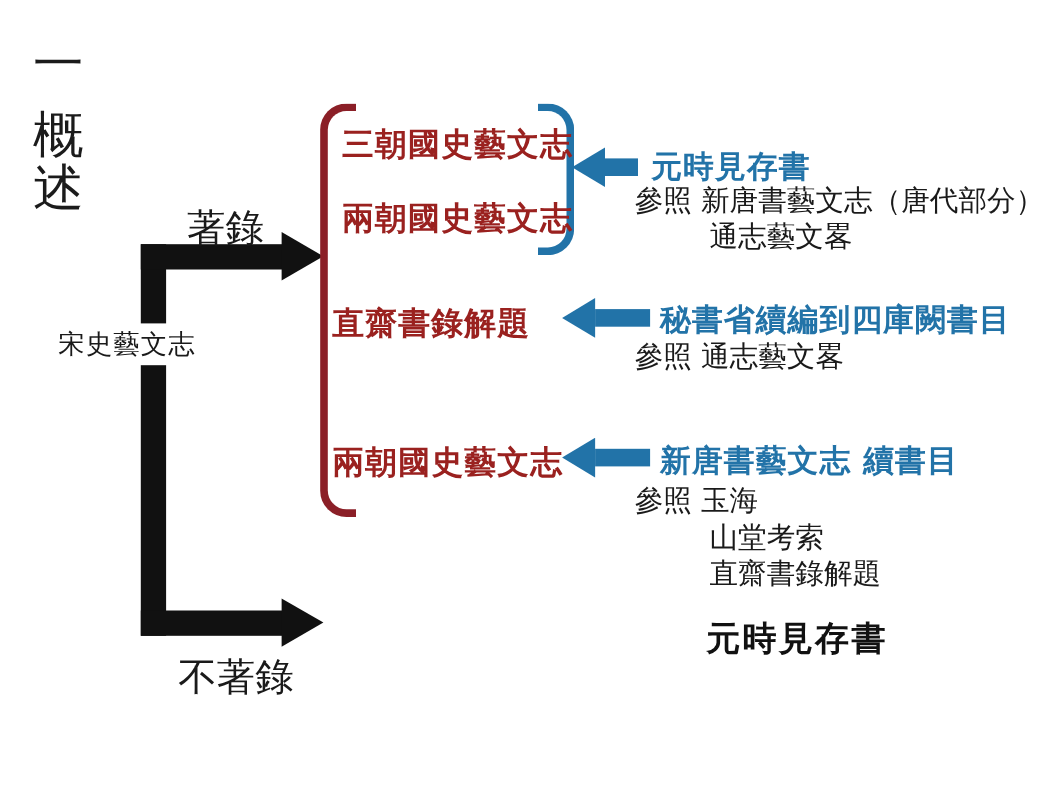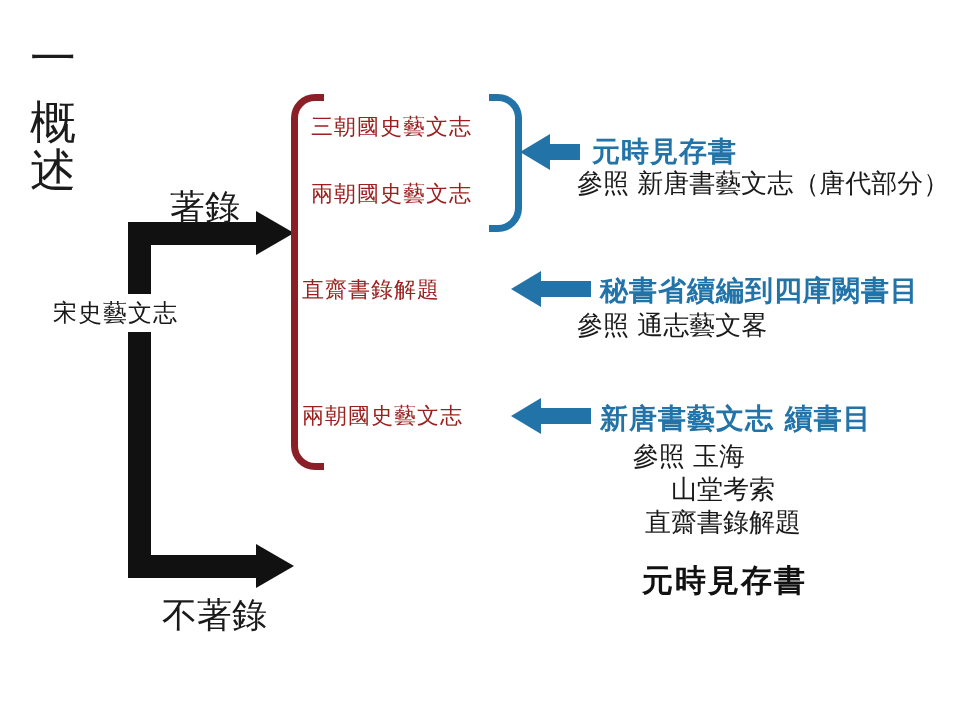--- a/index.html
+++ b/index.html
@@ -54,21 +54,21 @@
     left:291px;top:94px;width:26px;height:362px;
     border:7px solid var(--red-bracket);border-right:none;
     border-radius:24px 0 0 24px;
   }
   .blue-bracket{
     left:489px;top:94px;width:26px;height:124px;
     border:7px solid var(--blue);border-left:none;
     border-radius:0 24px 24px 0;
   }
   
-  .red-item{font-size:22px;font-weight:normal;color:var(--red-text);letter-spacing:1px;}
+  .red-item{font-size:29px;font-weight:bold;color:var(--red-text);letter-spacing:1px;}
   .red-1{left:311px;top:112px;}
   .red-2{left:311px;top:179px;}
   .red-3{left:302px;top:275px;}
   .red-4{left:302px;top:401px;}
   
   .blue-arrow{display:flex;align-items:center;height:36px;}
   .blue-head-left{
     width:0;height:0;
     border-top:18px solid transparent;
     border-bottom:18px solid transparent;
@@ -85,21 +85,21 @@
   .blue-label{font-size:28px;font-weight:bold;color:var(--blue);letter-spacing:1px;}
   .blue-1{left:592px;top:133px;}
   .blue-2{left:600px;top:272px;}
   .blue-3{left:600px;top:400px;}
   
   .ref-block{font-size:26px;line-height:33px;color:#1a1a1a;}
   .ref-block .indent{padding-left:68px;}
   .ref-block div{white-space:nowrap;}
   .refs-1{left:577px;top:167px;}
   .refs-2{left:577px;top:309px;}
-  .refs-3{left:577px;top:440px;text-align:center;}
+  .refs-3{left:577px;top:440px;}
   .bottom-note{
     left:608px;top:560px;font-size:31px;font-weight:bold;color:#111;
     letter-spacing:2px;
     margin-left:34px;
   }
 </style>
 </head>
 <body>
 
 <div class="stage">
@@ -142,20 +142,21 @@
     <span class="blue-head-left"></span>
     <span class="blue-shaft"></span>
   </div>
 
   <div class="abs blue-label blue-1">元時見存書</div>
   <div class="abs blue-label blue-2">秘書省續編到四庫闕書目</div>
   <div class="abs blue-label blue-3">新唐書藝文志 續書目</div>
 
   <div class="abs ref-block refs-1">
     <div>參照 新唐書藝文志（唐代部分）</div>
+    <div class="indent">通志藝文畧</div>
   </div>
   <div class="abs ref-block refs-2">
     <div>參照 通志藝文畧</div>
   </div>
   <div class="abs ref-block refs-3">
     <div>參照 玉海</div>
     <div class="indent">山堂考索</div>
     <div class="indent">直齋書錄解題</div>
   </div>
 

